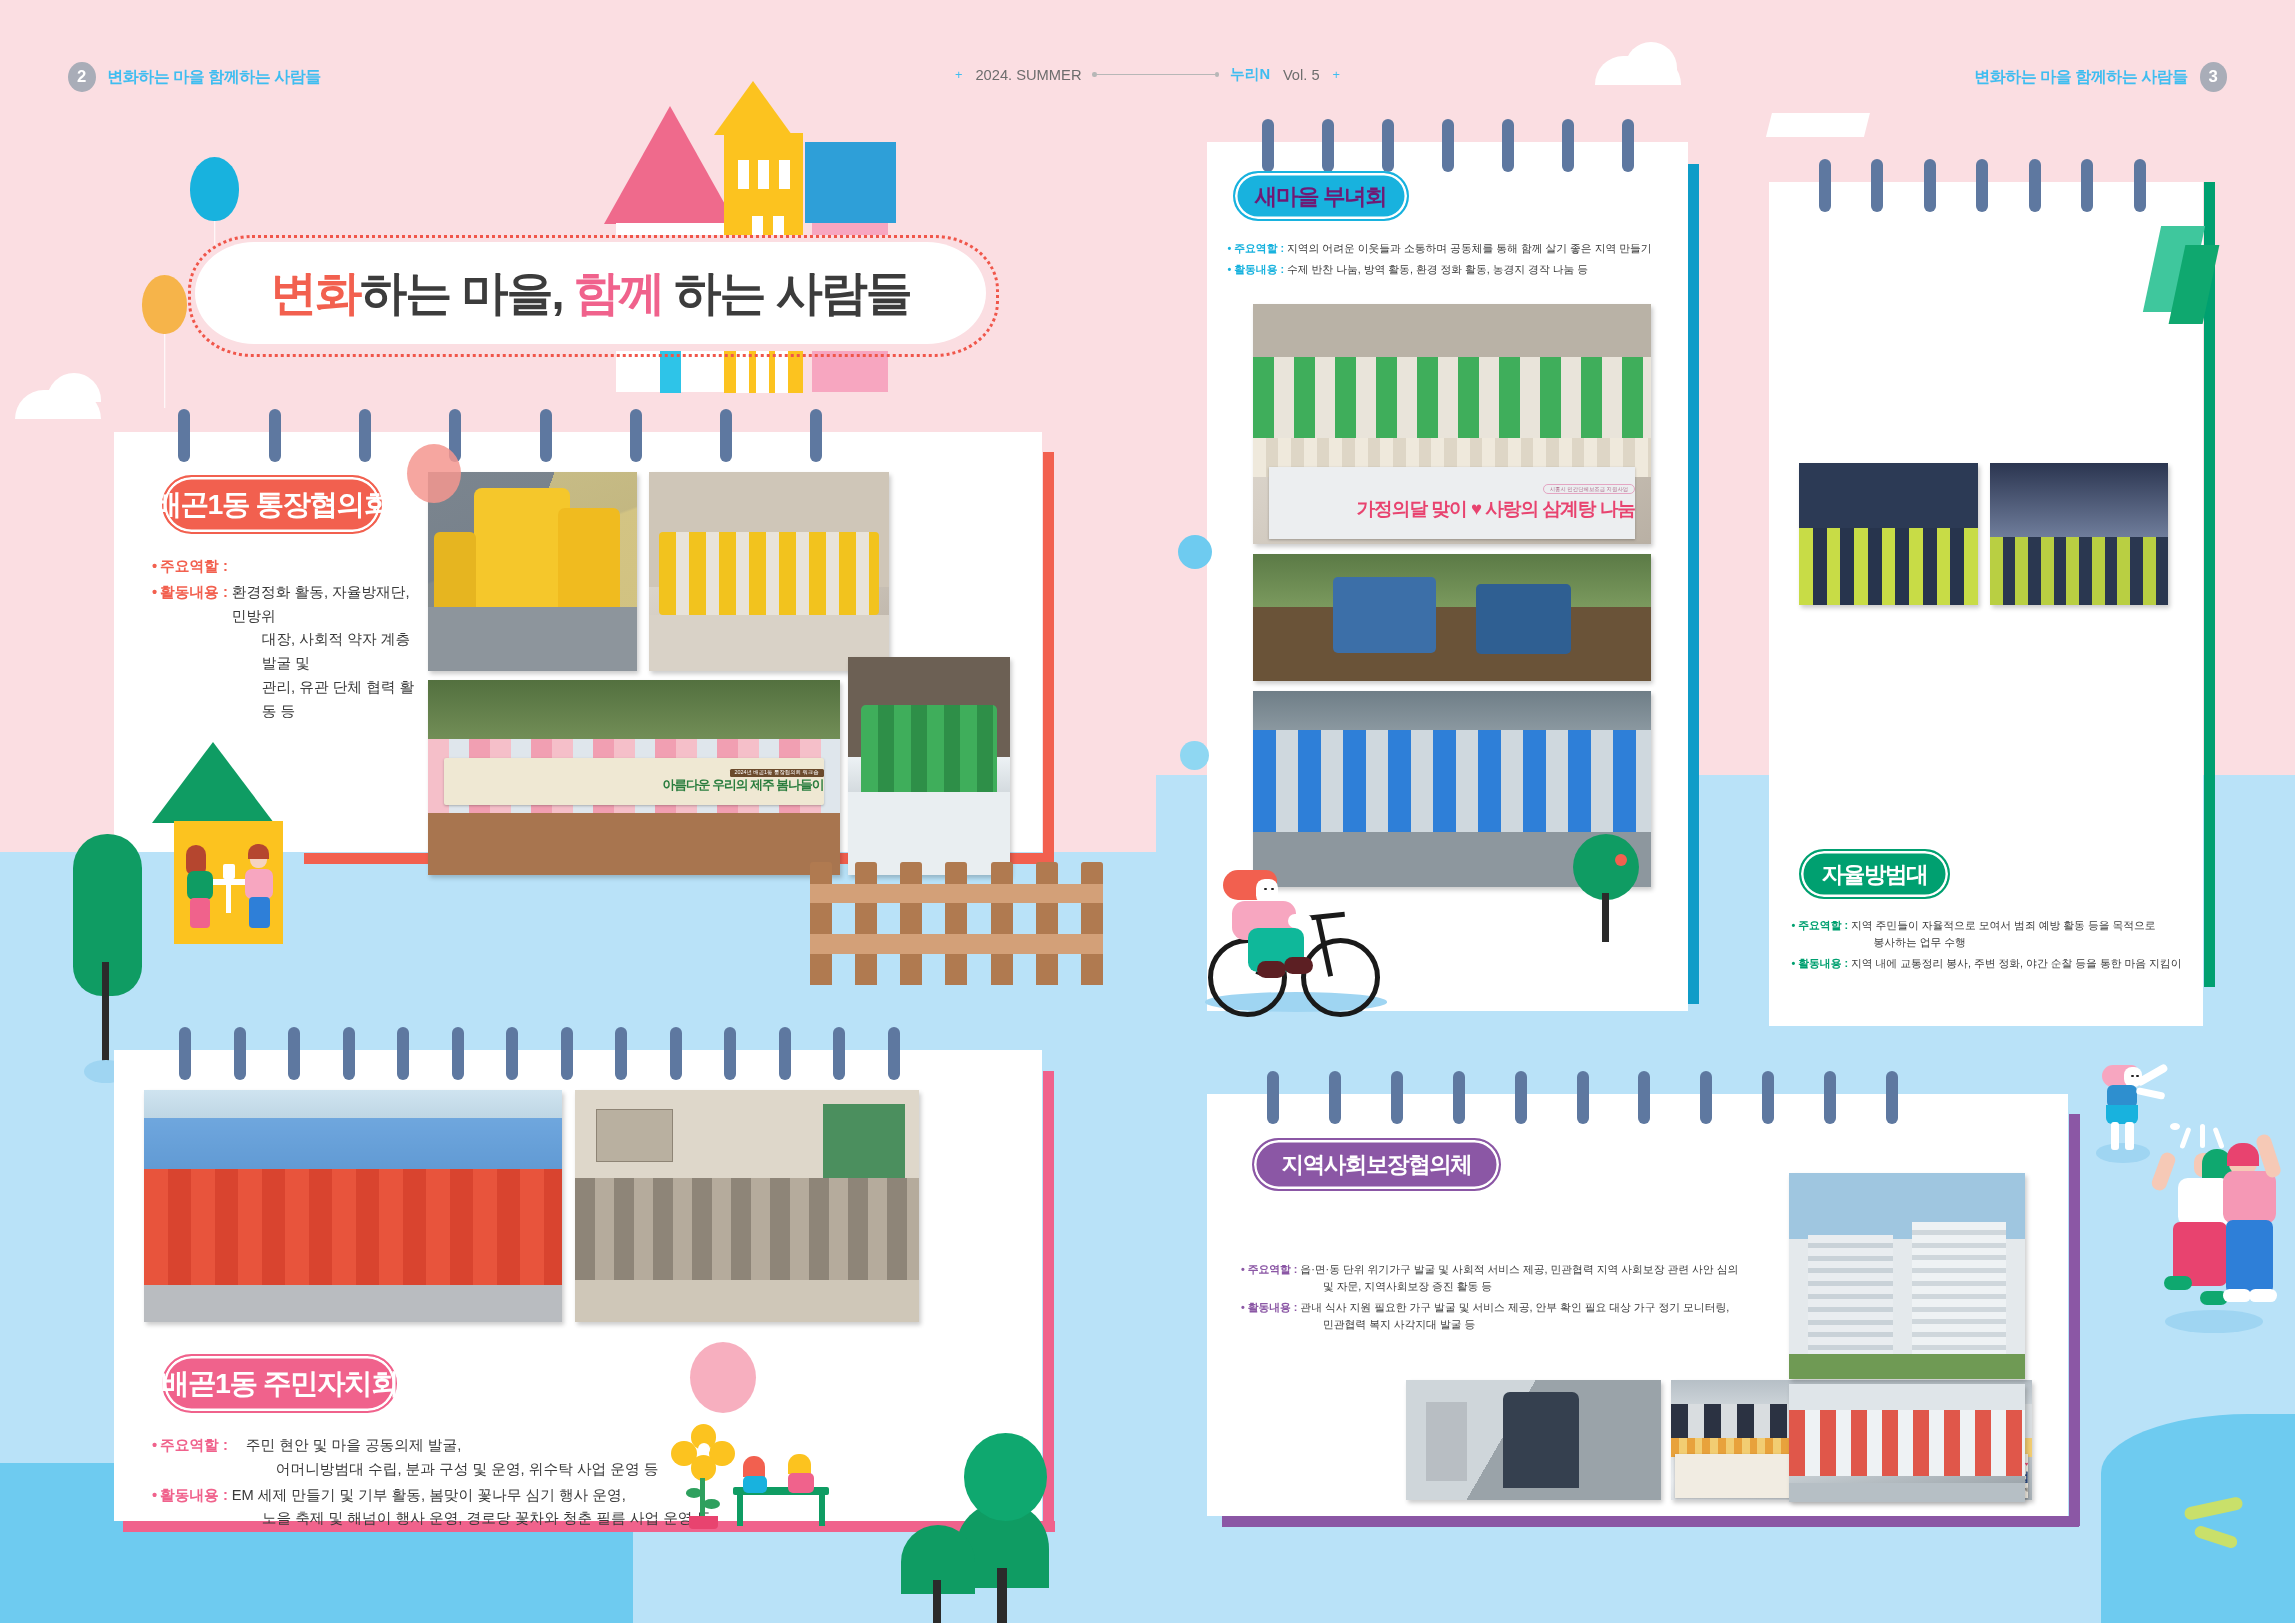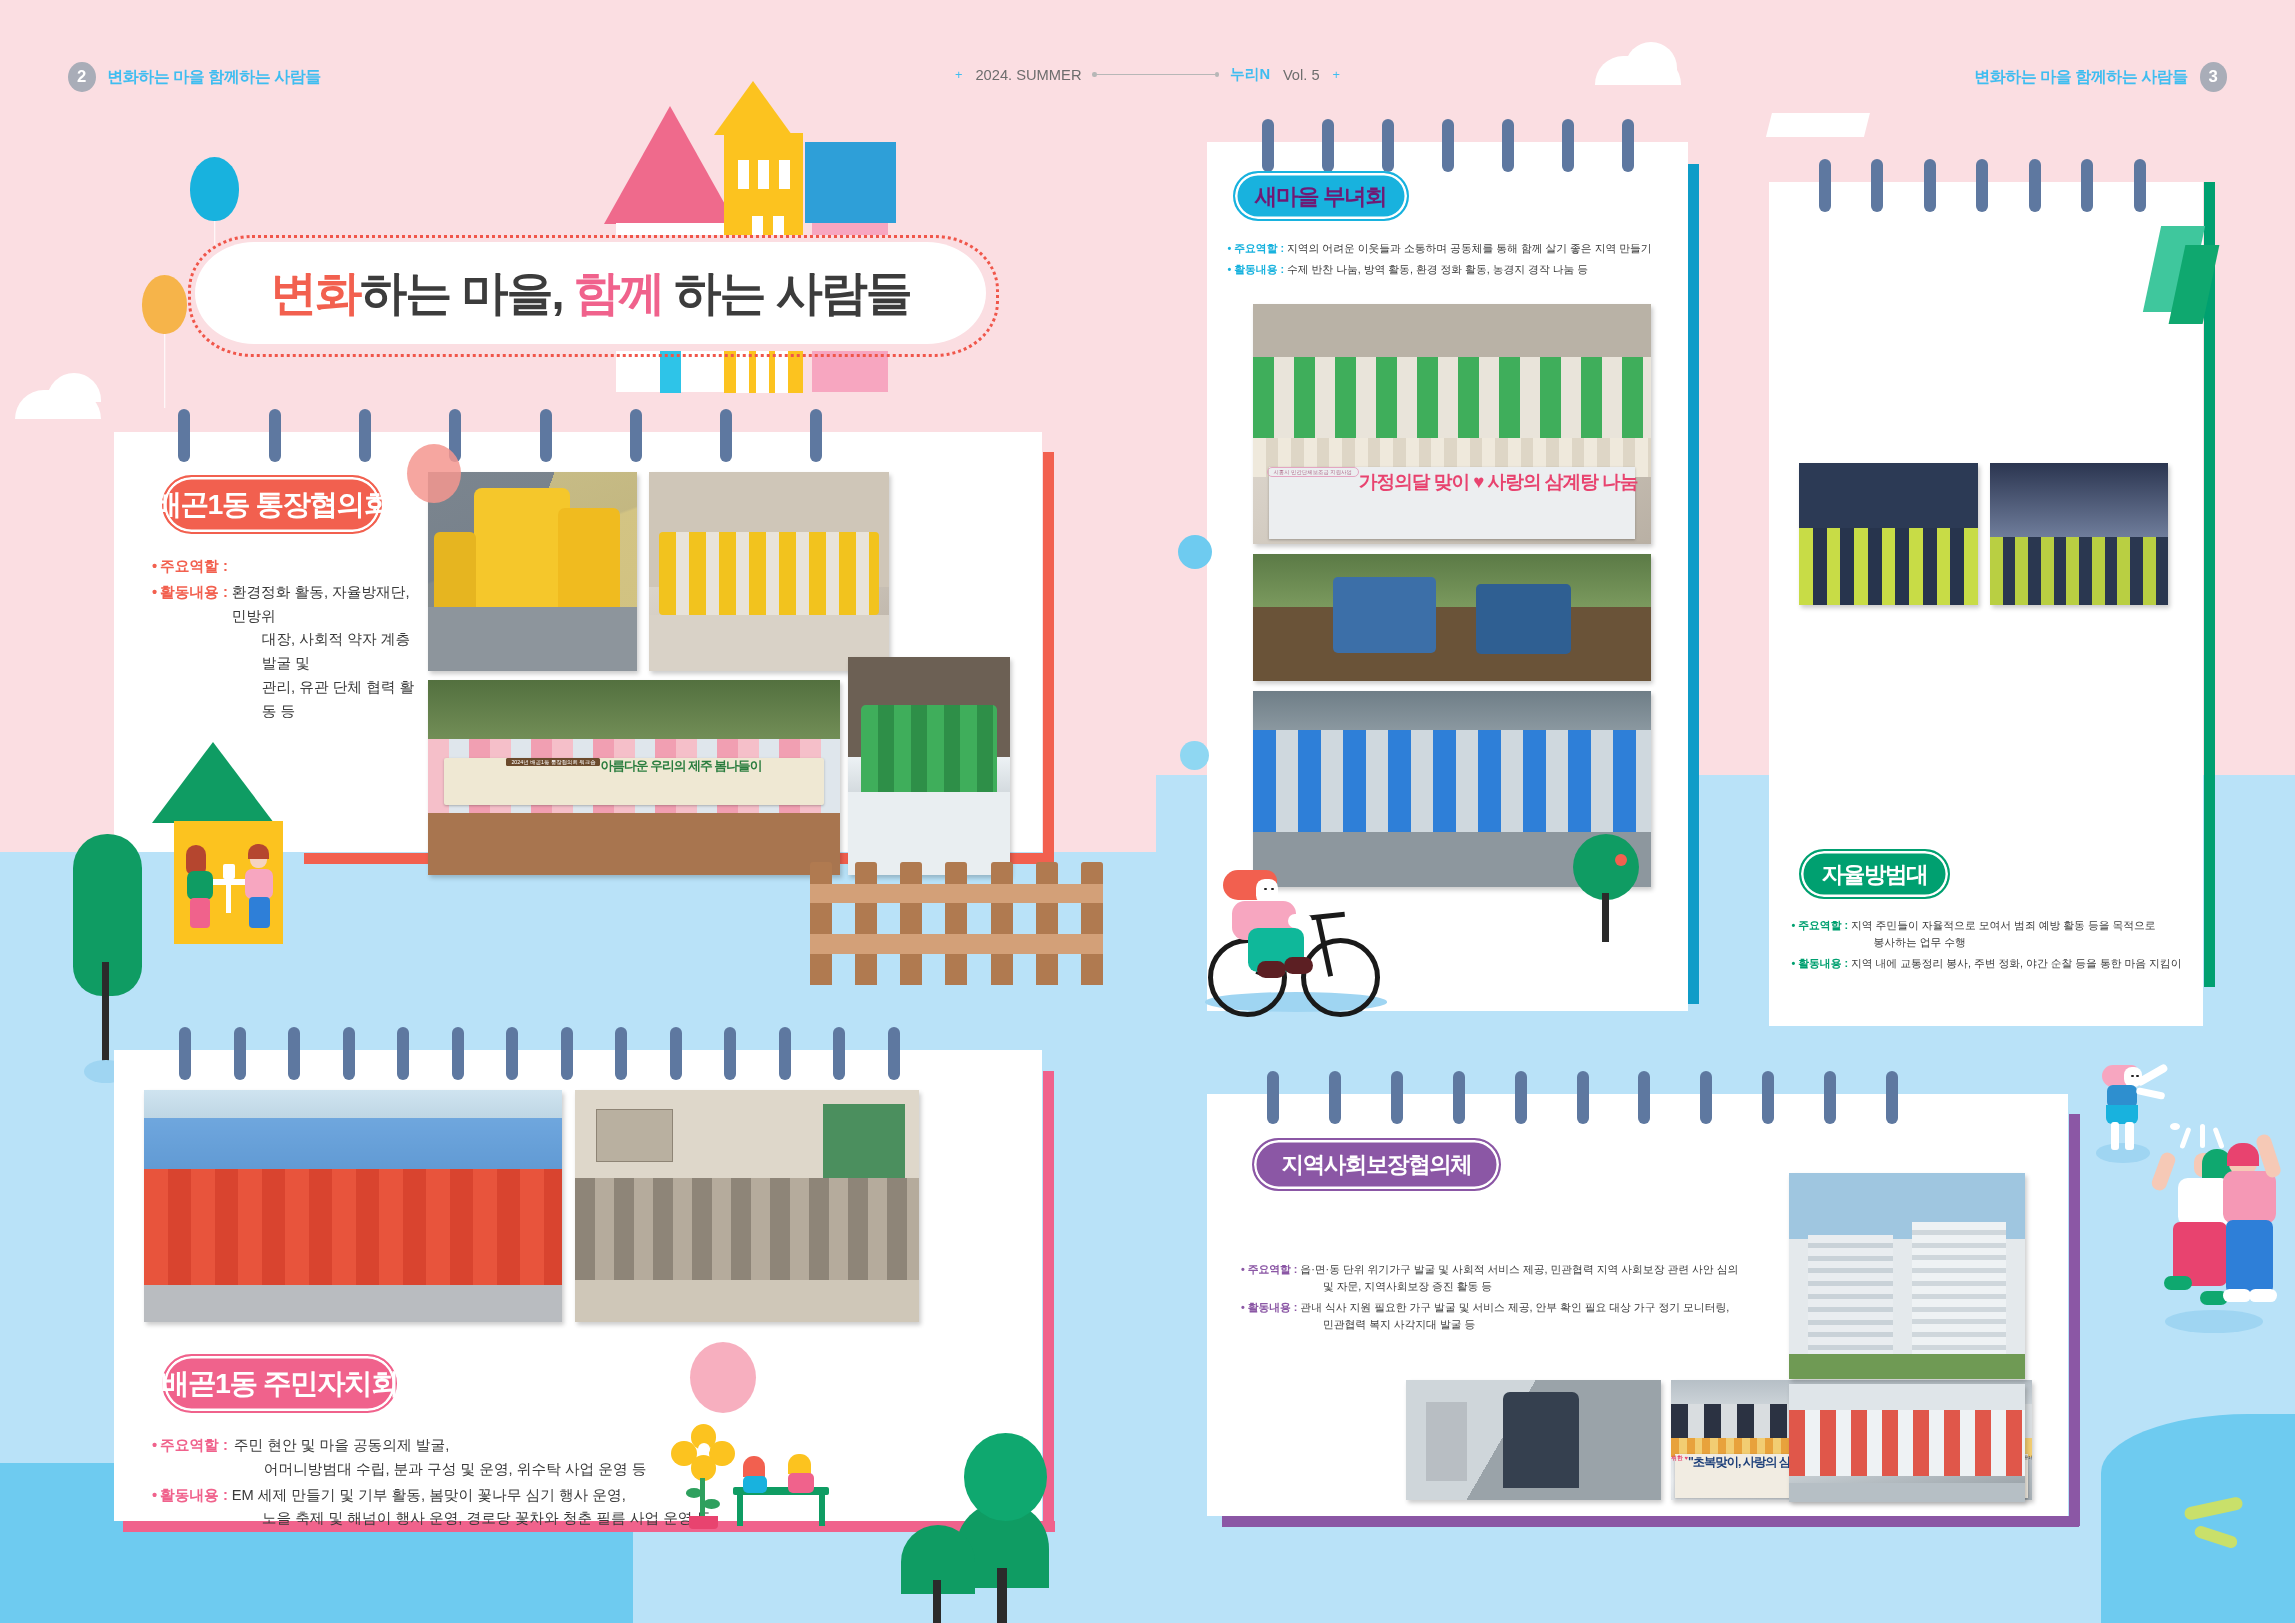--- a/index.html
+++ b/index.html
@@ -122,21 +122,21 @@
   .g9{background:linear-gradient(140deg,#2b3550 0%,#7d8aa3 40%,#3a4660 100%);}
   .g10{background:linear-gradient(150deg,#3c2b25 0%,#6d5349 40%,#8b6f60 100%);}
   .g11{background:linear-gradient(160deg,#c9cfd4 0%,#e8ebee 40%,#a7b0b6 100%);}
   .g12{background:linear-gradient(170deg,#b9c4cc 0%,#dfe6ea 40%,#8d969c 100%);}
   .g14{background:linear-gradient(160deg,#9fb7c6 0%,#cfe0ea 35%,#7f96a6 100%);}
   .g15{background:linear-gradient(150deg,#f0d7df 0%,#e2b7c6 40%,#c78fa3 100%);}
 
   .banner{
     position:absolute;left:4%;width:92%;
     background:#f4f1ea;border-radius:2px;
-    display:flex;flex-direction:row;align-items:flex-start;justify-content:center;
+    display:flex;flex-direction:column;align-items:flex-end;justify-content:center;
     box-shadow:0 1px 2.5px rgba(0,0,0,.25);
   }
   .bn-main{font-weight:bold;letter-spacing:-1px;white-space:nowrap;}
   .bn-sub{white-space:nowrap;}
 
   
   .dec{position:absolute;}
   .balloon{border-radius:50% 50% 48% 48%;position:relative;}
   .balloon:after{
     content:"";position:absolute;left:50%;top:100%;width:1.5px;height:74px;background:#ffffff;transform:translateX(-50%);
@@ -383,21 +383,21 @@
 
       <div class="pill" style="position:absolute;left:48px;top:304px;width:231px;height:55px;background:#f0628c;color:#f0628c;font-size:28.5px;">
         <span style="color:#fff">배곧1동 주민자치회</span>
       </div>
 
       <div class="btxt" style="position:absolute;left:38px;top:384px;width:658px;font-size:14.7px;">
         <div class="row">
           <span class="lbl" style="color:#f0628c;">
             <span class="bul">•</span><span>주요역할</span> <span>:</span>
           </span>
-          <span style="margin-left:6px;">
+          <span style="margin-left:18px;">
             <span class="ind">주민 현안 및 마을 공동의제 발굴,</span>
             <span class="ind" style="margin-left:30px;">어머니방범대 수립, 분과 구성 및 운영, 위수탁 사업 운영 등</span>
           </span>
         </div>
         <div class="row" style="margin-top:2px;">
           <span class="lbl" style="color:#f0628c;">
             <span class="bul">•</span><span>활동내용</span> <span>:</span>
           </span>
           <span style="margin-left:3.9px;">
             <span class="ind">EM 세제 만들기 및 기부 활동, 봄맞이 꽃나무 심기 행사 운영,</span>

